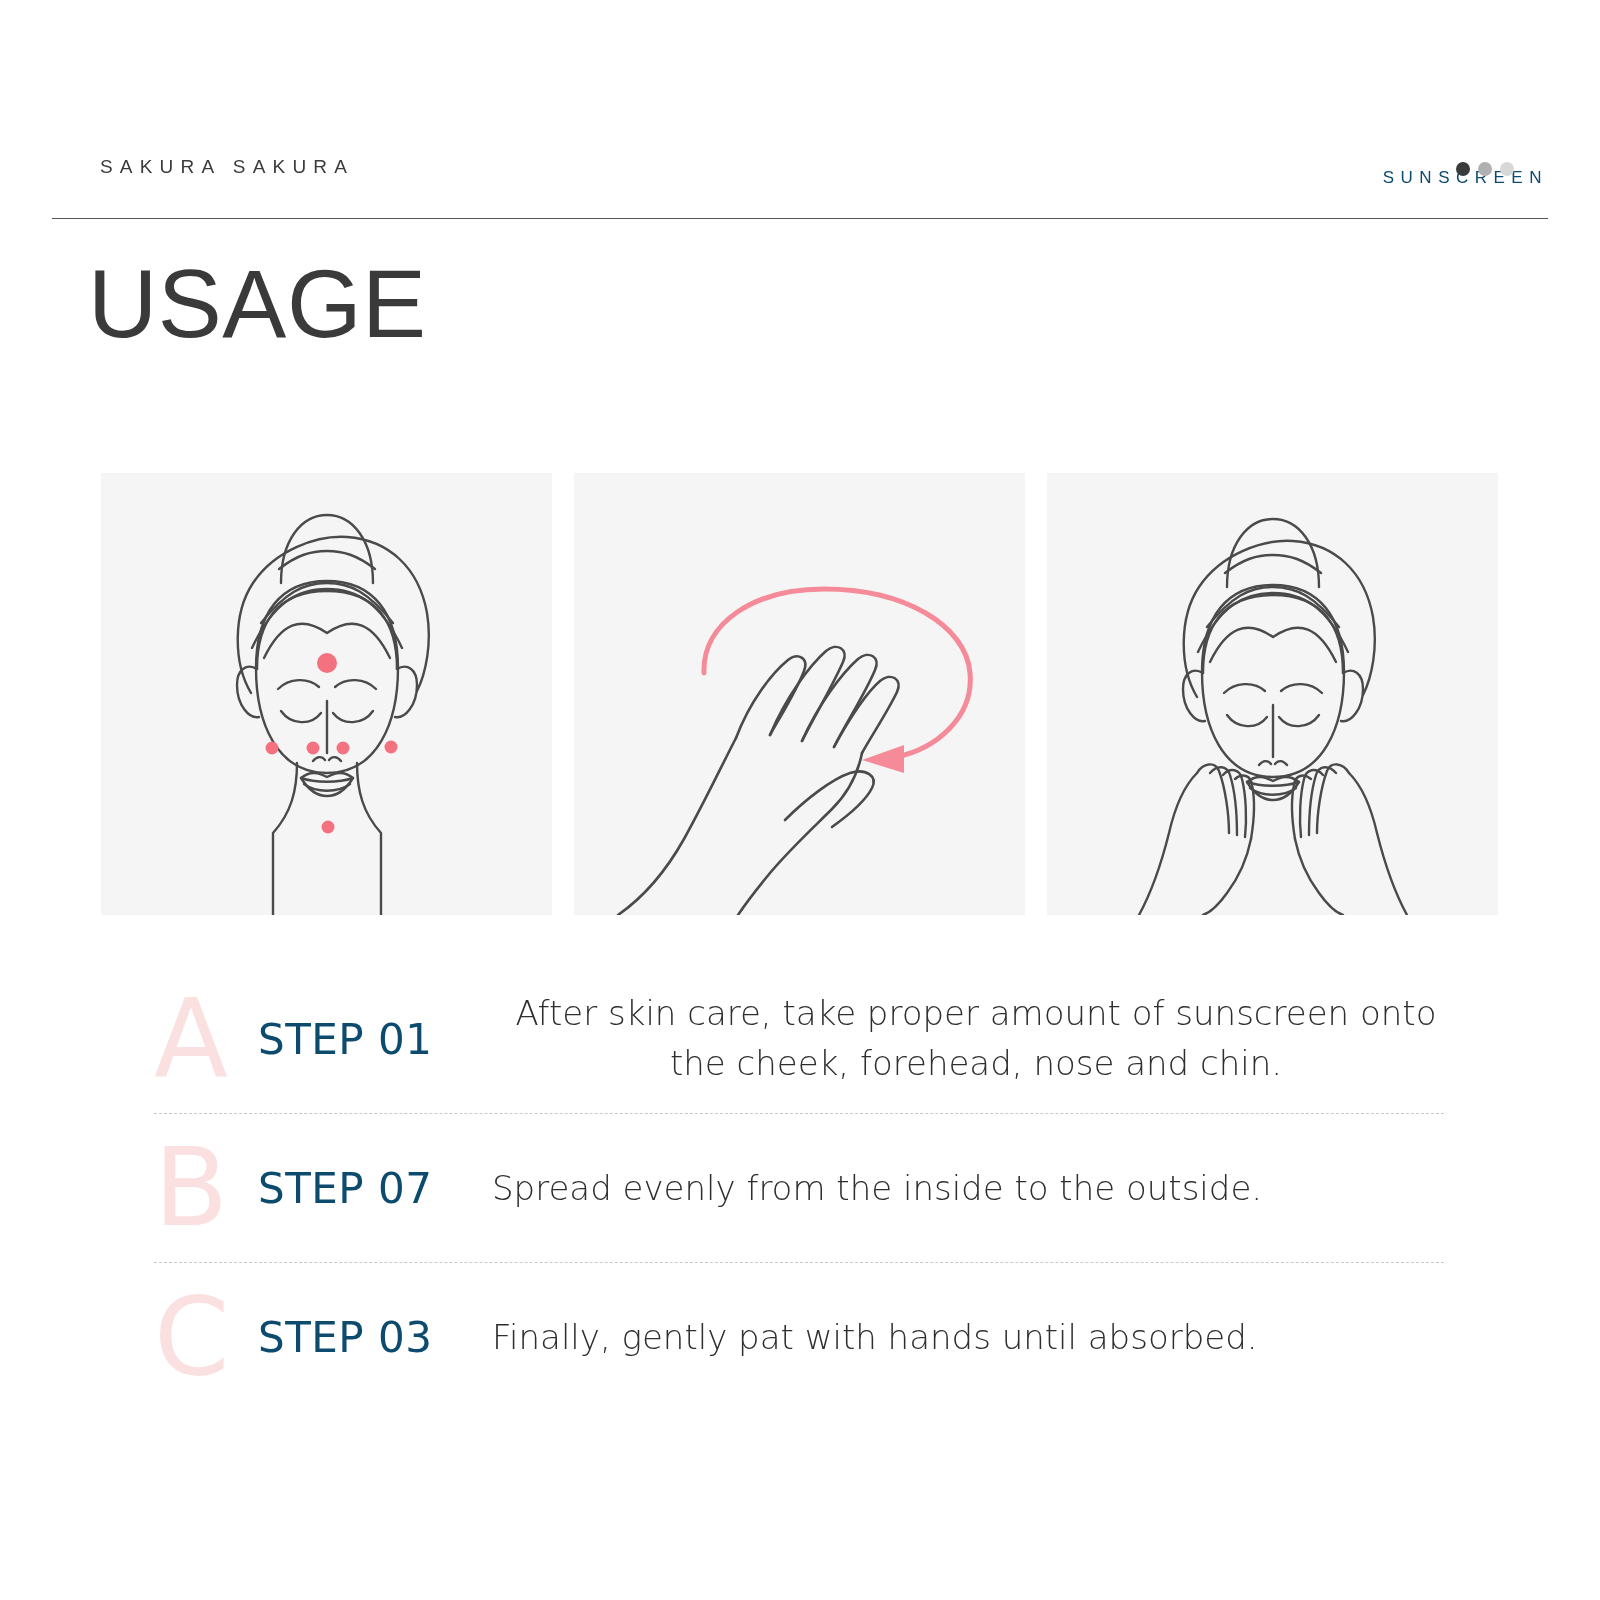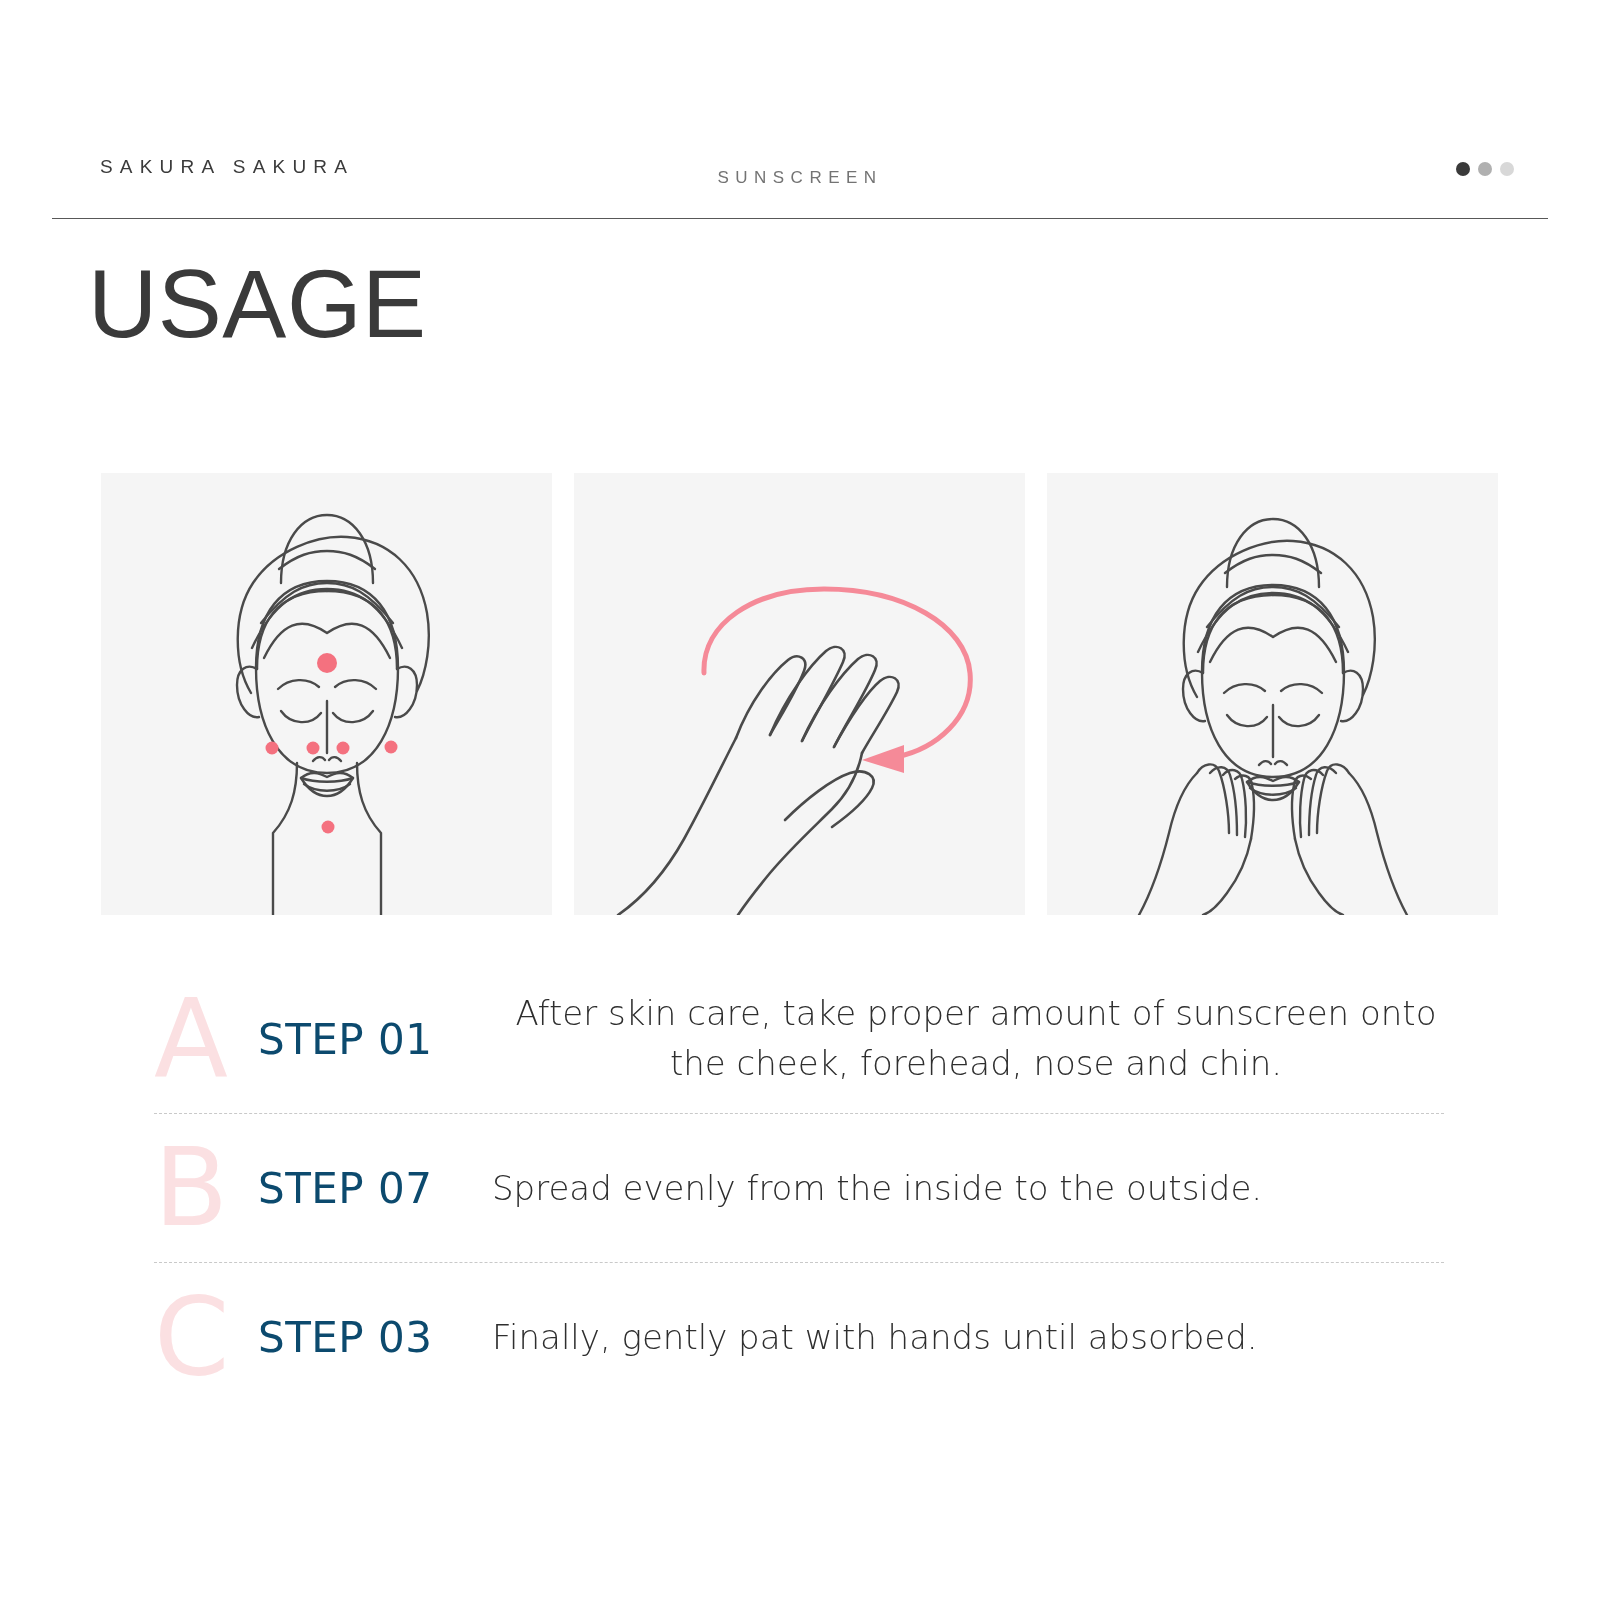--- a/index.html
+++ b/index.html
@@ -39,24 +39,24 @@
     color: #3b3b3b;
     font-weight: 400;
     font-family: "Liberation Sans", sans-serif;
     white-space: nowrap;
   }
   .header-center {
     position: absolute;
     left: 0;
     right: 0;
     top: 10px;
-    text-align: center;
+    text-align: right;
     font-size: 17px;
     letter-spacing: 6.5px;
-    color: #737373;
+    color: #0c4a6e;
     font-weight: 400;
     white-space: nowrap;
     margin-top: 10px;
   }
   .dots {
     position: absolute;
     right: 34px;
     top: 14px;
     display: flex;
     gap: 8px;

